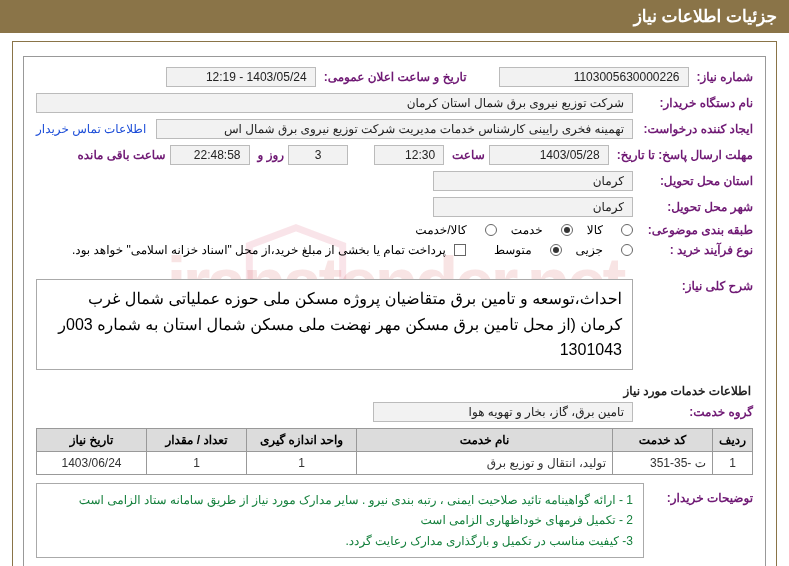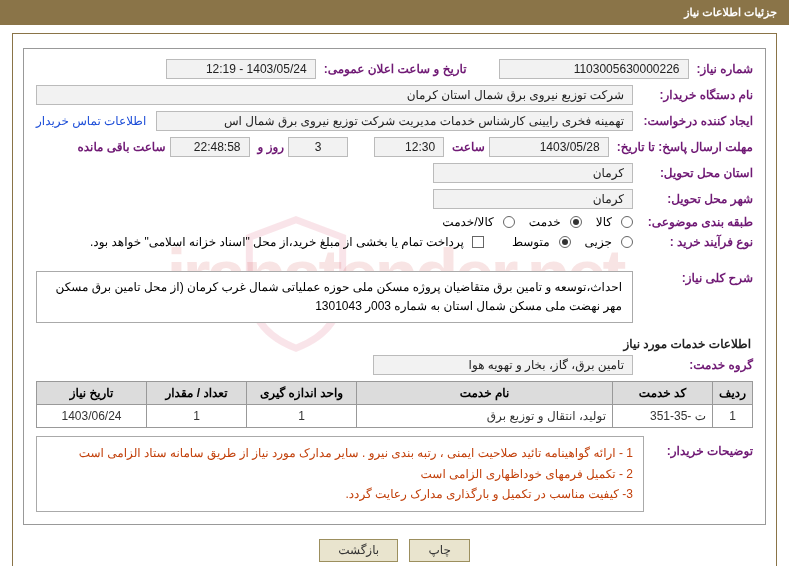--- a/index.html
+++ b/index.html
@@ -1,39 +1,39 @@
 <!DOCTYPE html>
 <html dir="rtl" lang="fa"><head>
 <meta charset="utf-8">
 <style>
 * { box-sizing: border-box; margin: 0; padding: 0; }
 body { font-family: Tahoma, Arial, sans-serif; font-size: 12px; background: #fff; direction: rtl; }
 .container { width: 789px; height: 566px; position: relative; background: #fff; }
-.header-bar { background: #8a7448; color: #fff; padding: 6px 12px; font-weight: bold; font-size: 11px; }
+.header-bar { background: #8a7448; color: #fff; padding: 6px 12px; font-weight: bold; font-size: 17px; }
 .main-box { border: 1px solid #8a7448; margin: 8px 12px; padding: 8px 10px; position: relative; }
 .inner-box { border: 1px solid #999; margin: 6px 0; padding: 10px 12px 12px; position: relative; }
 .row { display: flex; align-items: center; margin-bottom: 6px; flex-wrap: wrap; gap: 4px; }
 .label { font-weight: bold; color: #701a75; margin-left: 4px; white-space: nowrap; font-size: 12px; }
 .value-box { background: #f2f2f2; border: 1px solid #bbb; padding: 2px 8px; min-height: 20px; display: inline-block; font-size: 12px; color: #222; }
 .value-box.wide { flex: 1; min-width: 200px; }
 .link { color: #1d4ed8; cursor: pointer; text-decoration: none; margin-right: 6px; }
 .radio-group { display: flex; gap: 14px; align-items: center; }
-.radio-item { display: flex; align-items: center; gap: 9px; }
+.radio-item { display: flex; align-items: center; gap: 18px; }
 .radio-circle { width: 12px; height: 12px; border: 1px solid #666; border-radius: 50%; display: inline-flex; align-items: center; justify-content: center; background: #fff; }
 .radio-circle.checked::after { content: ""; width: 6px; height: 6px; background: #333; border-radius: 50%; }
 .checkbox { width: 12px; height: 12px; border: 1px solid #666; display: inline-block; background: #fff; margin-left: 4px; vertical-align: middle; }
-.desc-box { border: 1px solid #aaa; padding: 6px 10px; margin: 4px 0 8px; background: #fff; font-size: 12px; line-height: 1.6; }
+.desc-box { border: 1px solid #aaa; padding: 6px 10px; margin: 4px 0 8px; background: #fff; font-size: 16px; line-height: 1.6; }
 .section-label { font-weight: bold; color: #222; margin: 6px 2px 4px; font-size: 12px; }
 table.data-table { width: 100%; border-collapse: collapse; margin-top: 4px; }
 table.data-table th, table.data-table td { border: 1px solid #999; padding: 4px 6px; font-size: 12px; text-align: center; }
 table.data-table th { background: #dcdcdc; font-weight: bold; }
 table.data-table td { background: #fff; color: #333; }
 .buyer-notes { display: flex; align-items: flex-start; margin-top: 8px; }
 .buyer-notes .label { margin-top: 8px; min-width: 105px; }
-.notes-box { border: 1px solid #aaa; padding: 6px 10px; flex: 1; font-size: 12px; line-height: 1.7; color: #c2410c; }
+.notes-box { border: 1px solid #aaa; padding: 6px 10px; flex: 1; font-size: 12px; line-height: 1.7; color: #15803d; }
 .btn-row { text-align: center; padding: 8px 0 0; }
 .btn { display: inline-block; padding: 3px 18px; background: #e9e4ce; border: 1px solid #9c8f5e; color: #333; font-size: 12px; cursor: pointer; margin: 0 4px; font-family: Tahoma; }
 .watermark { position: absolute; top: 200px; left: 50%; transform: translateX(-50%); font-size: 72px; font-weight: bold; color: rgba(200,30,30,0.12); pointer-events: none; z-index: 0; letter-spacing: -4px; white-space: nowrap; }
 .wm-shield { position: absolute; top: 180px; right: 420px; width: 120px; height: 140px; opacity: 0.1; pointer-events: none; z-index: 0; }
 .inner-box > * { position: relative; z-index: 1; }
 .spacer { flex: 0 0 24px; }
 </style>
 </head>
 <body>
 

